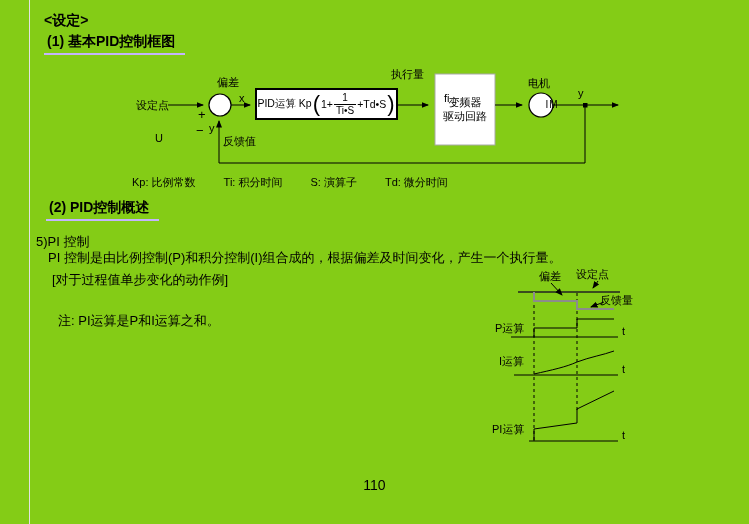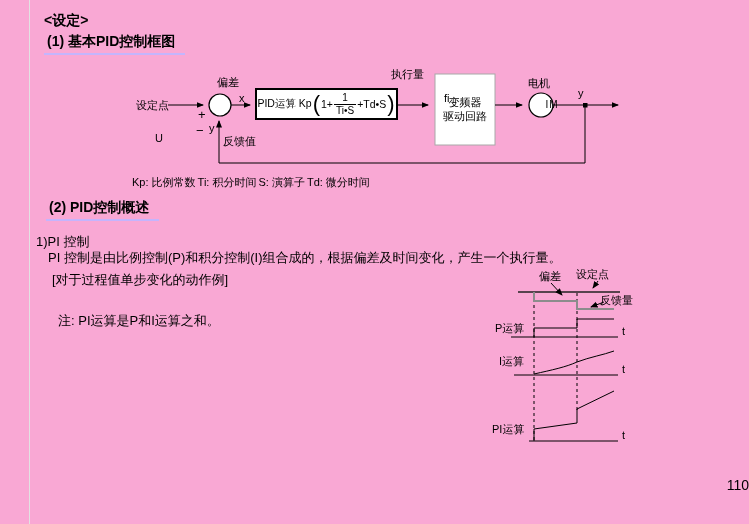--- a/index.html
+++ b/index.html
@@ -1,17 +1,17 @@
 <!DOCTYPE html>
 <html><head>
 <meta charset="utf-8">
 <style>
   html,body{margin:0;padding:0;background:#fff;}
   .page{
-    position:relative;width:749px;height:524px;background:#f9a8d4;
+    position:relative;width:749px;height:524px;background:#84cc16;
     font-family:"Liberation Sans",sans-serif;color:#000;overflow:hidden;
   }
   .lbl{position:absolute;font-size:11px;line-height:1.2;white-space:nowrap;color:#000;}
   .h{position:absolute;font-size:14px;font-weight:bold;white-space:nowrap;}
   .h.u{border-bottom:2px solid #c4b5fd;padding:0 10px 2px 3px;}
   .body-text{position:absolute;font-size:13px;white-space:nowrap;}
   .small13{font-size:13px;}
   svg.layer{position:absolute;left:0;top:0;}
   .formula{
     position:absolute;left:257px;top:90px;width:139px;height:28px;
@@ -19,22 +19,22 @@
   }
   .formula .paren{font-size:22px;font-weight:300;line-height:0.9;padding:0 1px;}
   .frac{display:inline-flex;flex-direction:column;align-items:center;line-height:1;font-size:10px;margin:0 1px;}
   .frac .num{padding:0 2px 1px;}
   .frac .den{border-top:1px solid #000;padding:1px 2px 0;}
   .inverter-text{
     position:absolute;left:435px;top:74px;width:60px;height:71px;
     display:flex;flex-direction:column;align-items:center;justify-content:center;
     font-size:11px;line-height:1.25;
   }
-  .legend-row{position:absolute;left:132px;top:175px;display:flex;gap:2px;font-size:11px;white-space:nowrap;}
-  .pagenum{position:absolute;left:0;top:477px;width:749px;text-align:right;font-size:14px;}
+  .legend-row{position:absolute;left:132px;top:175px;display:flex;gap:28px;font-size:11px;white-space:nowrap;}
+  .pagenum{position:absolute;left:0;top:477px;width:749px;text-align:center;font-size:14px;}
   .edge-line{position:absolute;left:29px;top:0;width:1px;height:524px;background:#e2e2e2;}
 </style>
 </head>
 <body>
 
 <div class="page">
   <div class="edge-line"></div>
 
   <svg class="layer" width="749" height="524" viewBox="0 0 749 524">
     <defs>
@@ -112,21 +112,21 @@
   <div class="lbl" style="left:578px;top:87px;">y</div>
 
   <div class="legend-row">
     <span>Kp: 比例常数</span>
     <span>Ti: 积分时间</span>
     <span>S: 演算子</span>
     <span>Td: 微分时间</span>
   </div>
 
   <div class="h u" style="left:46px;top:199px;">(2) PID控制概述</div>
-  <div class="body-text" style="left:36px;top:233px;">1)PI 控制</div>
+  <div class="body-text" style="left:36px;top:233px;">5)PI 控制</div>
   <div class="body-text" style="left:52px;top:271px;">[对于过程值单步变化的动作例]</div>
   <div class="body-text" style="left:48px;top:249px;">PI 控制是由比例控制(P)和积分控制(I)组合成的，根据偏差及时间变化，产生一个执行量。</div>
   <div class="body-text" style="left:58px;top:312px;">注: PI运算是P和I运算之和。</div>
 
   <div class="lbl" style="left:539px;top:270px;">偏差</div>
   <div class="lbl" style="left:576px;top:268px;">设定点</div>
   <div class="lbl" style="left:600px;top:294px;">反馈量</div>
   <div class="lbl" style="left:495px;top:322px;">P运算</div>
   <div class="lbl" style="left:499px;top:355px;">I运算</div>
   <div class="lbl" style="left:492px;top:423px;">PI运算</div>

